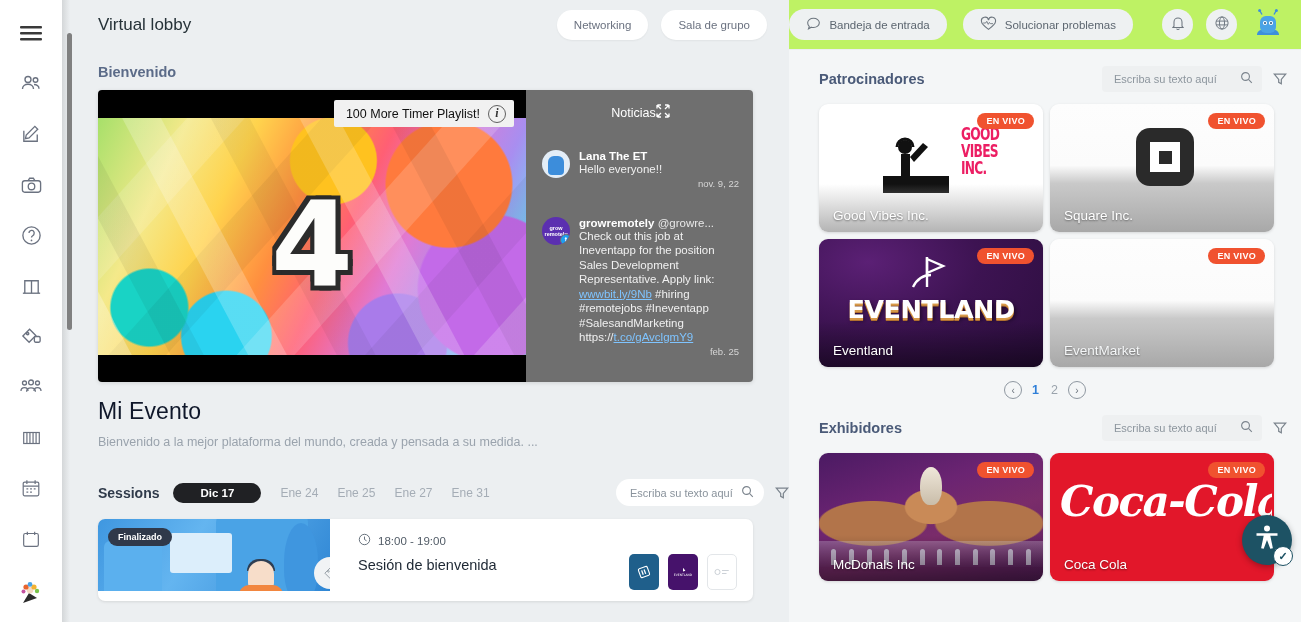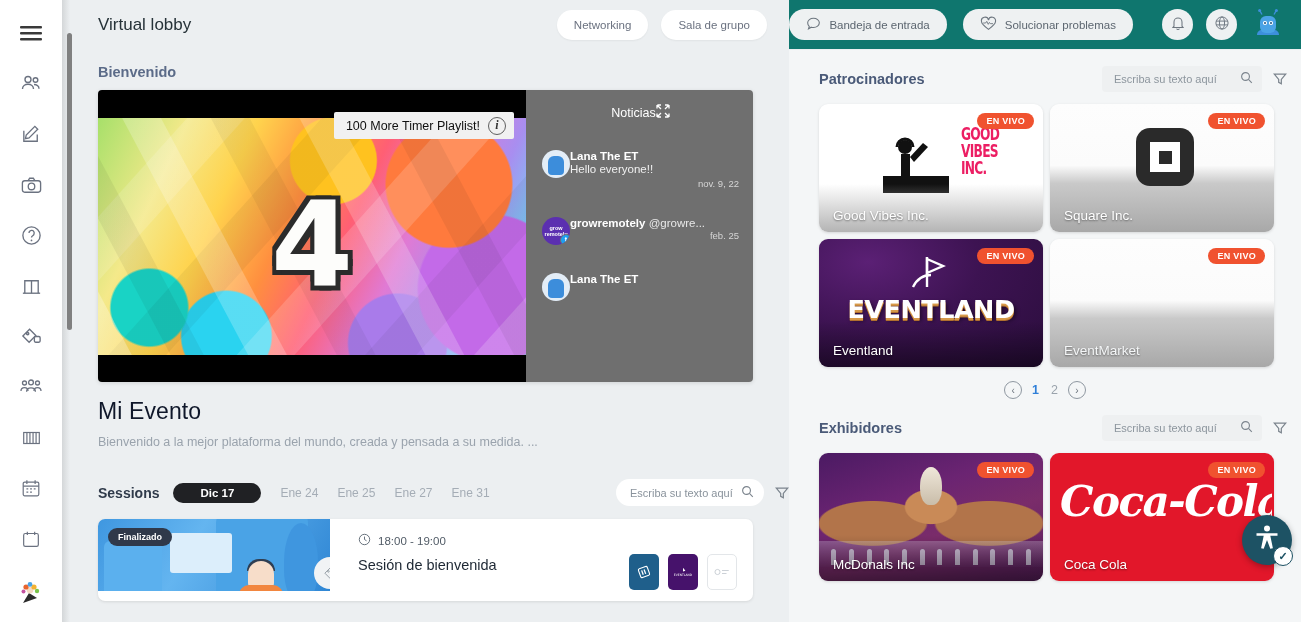--- a/index.html
+++ b/index.html
@@ -91,21 +91,21 @@
       linear-gradient(-48deg, rgba(255,255,255,.18) 0 8%, transparent 8.2% 17%, rgba(0,0,0,.05) 17.2% 25%, transparent 25.2% 36%, rgba(255,255,255,.16) 36.2% 45%, transparent 45.2% 56%, rgba(0,0,0,.05) 56.2% 65%, transparent 65.2% 77%, rgba(255,255,255,.14) 77.2% 86%, transparent 86.2%);
   }
   .video-num {
     position: absolute; left: 0; right: 0; top: 96px;
     text-align: center; font-size: 118px; line-height: 118px;
     font-weight: 700; color: #fdfdfb;
     font-family: "DejaVu Sans", sans-serif;
     text-shadow: 5px 5px 0 #2b2b2b, -4px -4px 0 #2b2b2b, 5px -4px 0 #2b2b2b, -4px 5px 0 #2b2b2b;
   }
   .video-tip {
-    position: absolute; right: 12px; top: 22px;
+    position: absolute; right: 12px; top: 10px;
     background: #f1f1f1; border-radius: 2px;
     height: 27px; display: flex; align-items: center;
     padding: 0 8px 0 12px; font-size: 12.5px; color: #111;
     font-family: "Liberation Sans", sans-serif;
   }
   .tip-i {
     width: 18px; height: 18px; border-radius: 50%;
     border: 1.4px solid #606060; color: #333;
     display: flex; align-items: center; justify-content: center;
     font-size: 12px; font-style: italic; font-weight: 700;
@@ -125,21 +125,21 @@
   .news-compose {
     background: #7b7b7b; border: 1px solid #8c8c8c; border-radius: 5px;
     height: 31px; display: flex; align-items: center;
     padding: 0 10px 0 12px; margin-bottom: 13px; cursor: text;
   }
   .news-compose input {
     flex: 1; background: transparent; border: 0; outline: none;
     color: #e6e6e6; font-size: 12px; font-family: "Liberation Sans", sans-serif;
   }
   .news-compose input::placeholder { color: #dedede; }
-  .post { display: flex; margin-bottom: 9px; position: relative; margin-top: 28px; }
+  .post { display: flex; gap: 9px; margin-bottom: 9px; position: relative; margin-top: 28px; }
   .post-av {
     width: 28px; height: 28px; border-radius: 50%; flex: 0 0 28px;
     background: #dce8f5; position: relative; overflow: hidden;
   }
   .post-av.lana { background: #e3edf7; }
   .post-av.lana::after {
     content: ""; position: absolute; left: 6px; top: 6px;
     width: 16px; height: 19px; border-radius: 6px 6px 4px 4px;
     background: #3c8ddb;
   }
@@ -260,21 +260,21 @@
   .mini-logo.b { background: #46126b; }
   .mini-logo.c { background: #fff; border: 1px solid #e3e6e9; color: #b9bfc5; }
 
   
   .right {
     flex: 1; height: 622px; background: #f4f6f7;
     position: relative; overflow: hidden;
   }
   .right-head {
     height: 50px; display: flex; align-items: center; justify-content: flex-end;
-    padding: 0 16px 0 0; background: #0f766e;
+    padding: 0 16px 0 0; background: #bef264;
     border-bottom: 1px solid #eceff1;
   }
   .rp-pill {
     background: #eef1f2; border-radius: 18px; height: 31px;
     display: flex; align-items: center; gap: 8px; padding: 0 17px;
     font-size: 11.5px; color: #5c6670; margin-right: 16px; cursor: pointer;
   }
   .circ-btn {
     width: 31px; height: 31px; border-radius: 50%; background: #eef1f2;
     display: flex; align-items: center; justify-content: center;
@@ -607,20 +607,23 @@
 
         <div class="post">
           <div class="post-av grow">
             <span>grow remotely</span>
             <span class="post-av-badge">t</span>
           </div>
           <div class="post-body">
             <div class="post-name">
               <span>growremotely</span>
               <span class="handle">@growre...</span>
+            </div>
+            <div class="post-text">
+              <span>Check out this job at Ineventapp for the position Sales Development Representative. Apply link: </span><a href="#">wwwbit.ly/9Nb</a><span> #hiring #remotejobs #Ineventapp #SalesandMarketing https://</span><a href="#">t.co/gAvclgmY9</a>
             </div>
             <div class="post-date">feb. 25</div>
           </div>
         </div>
 
         <div class="post">
           <div class="post-av lana"></div>
           <div class="post-body">
             <div class="post-name">Lana The ET</div>
           </div>

